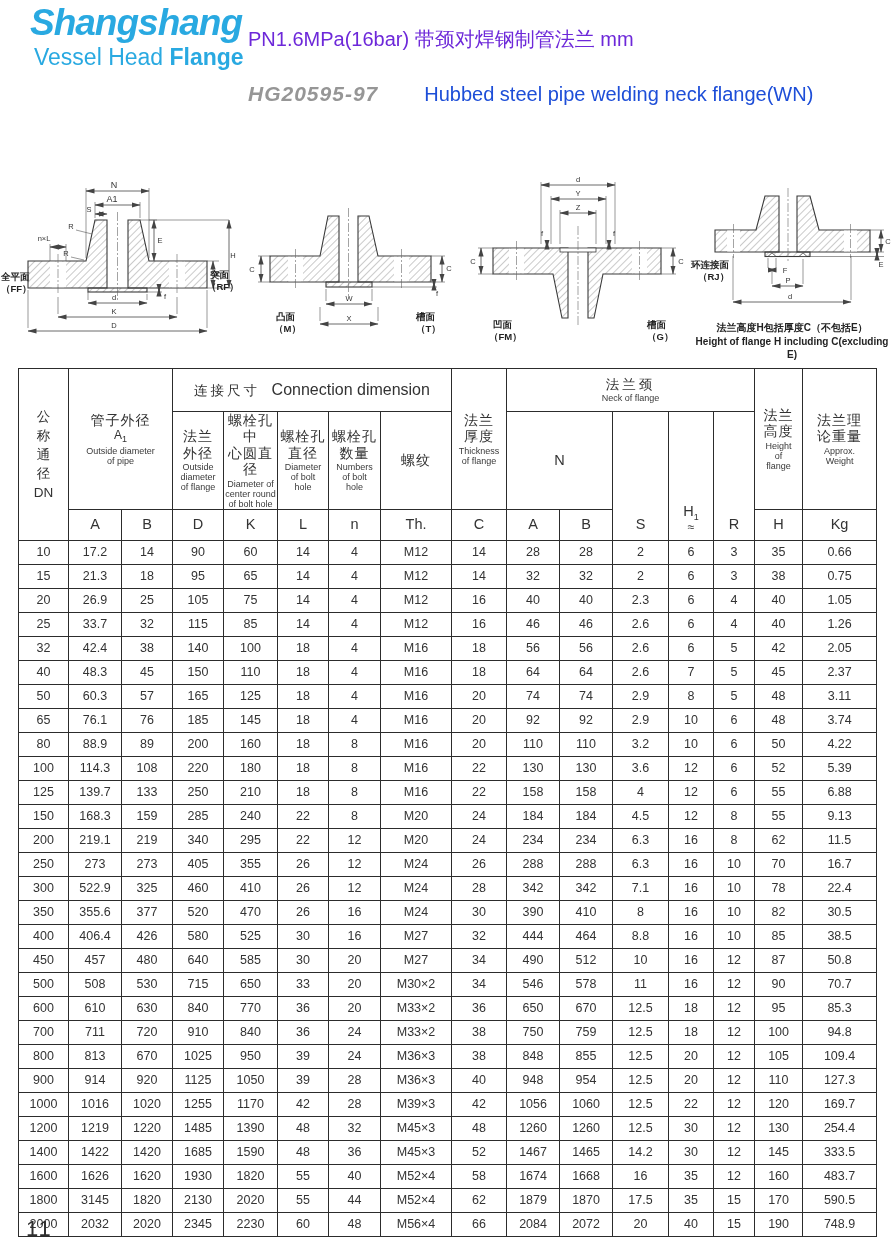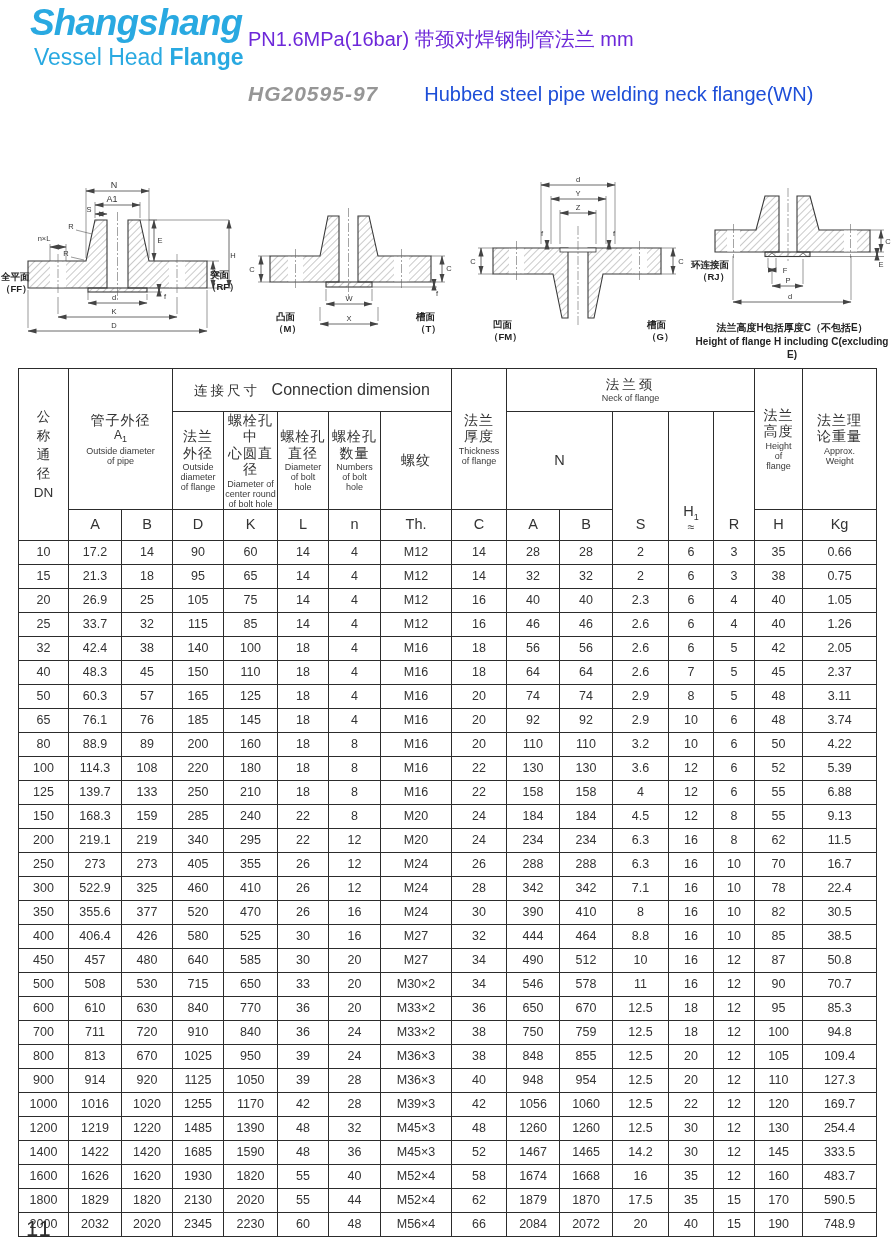--- a/index.html
+++ b/index.html
@@ -897,21 +897,21 @@
     <td>1668</td>
     <td>16</td>
     <td>35</td>
     <td>12</td>
     <td>160</td>
     <td>483.7</td>
   </tr>
 
   <tr>
     <td>1800</td>
-    <td>1829</td>
+    <td>3145</td>
     <td>1820</td>
     <td>2130</td>
     <td>2020</td>
     <td>55</td>
     <td>44</td>
     <td>M52×4</td>
     <td>62</td>
     <td>1879</td>
     <td>1870</td>
     <td>17.5</td>

